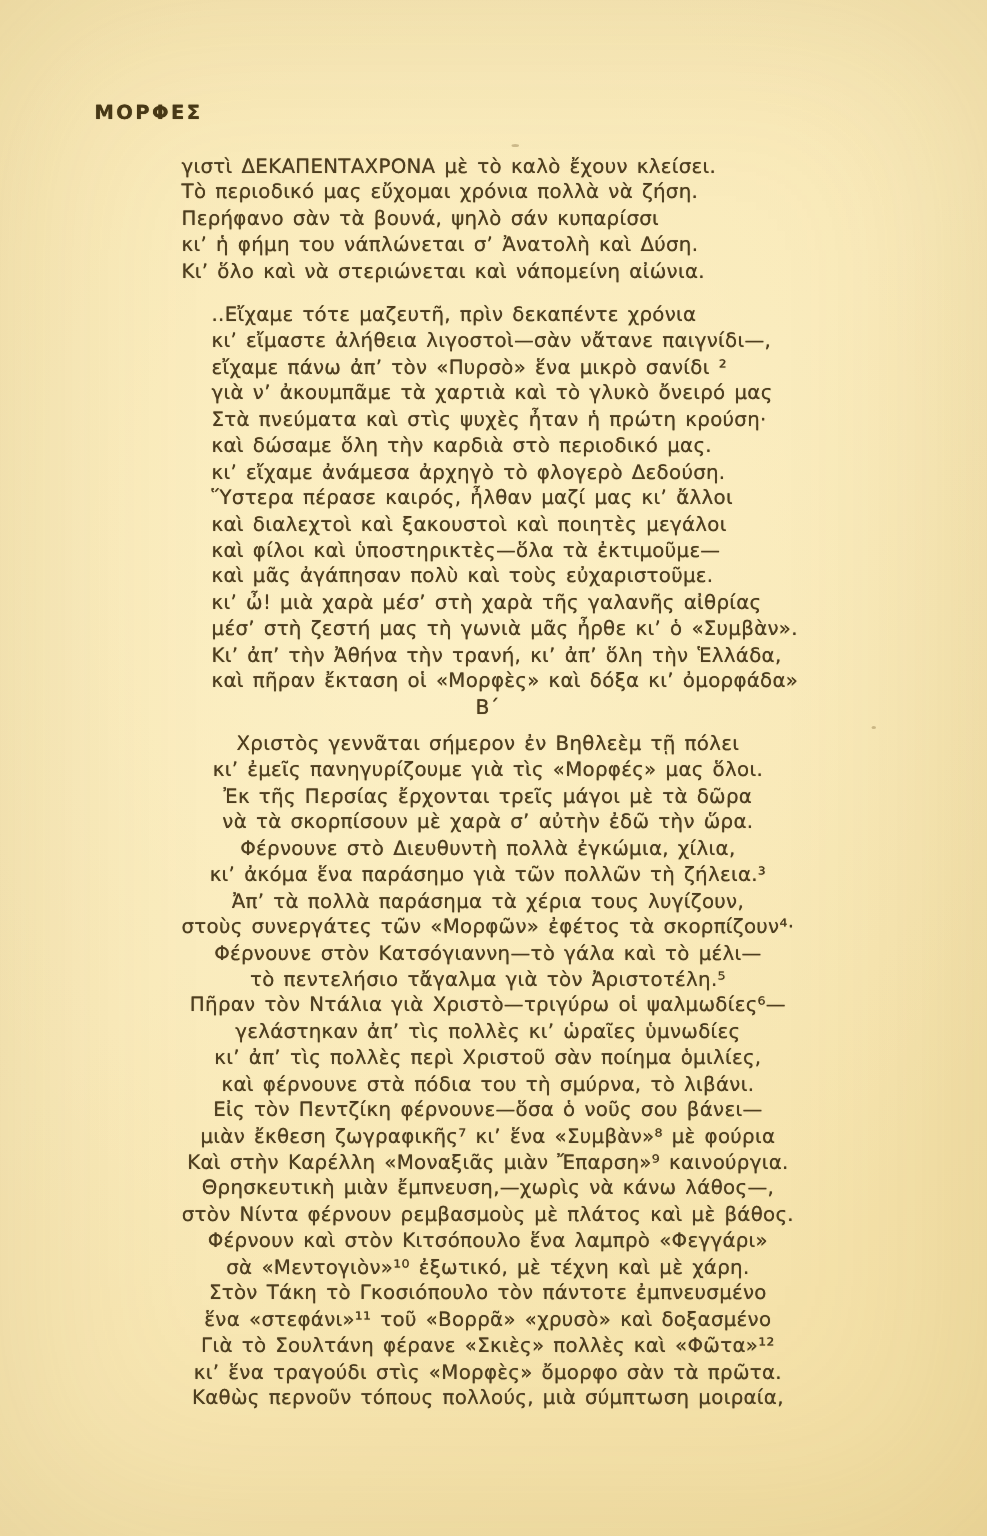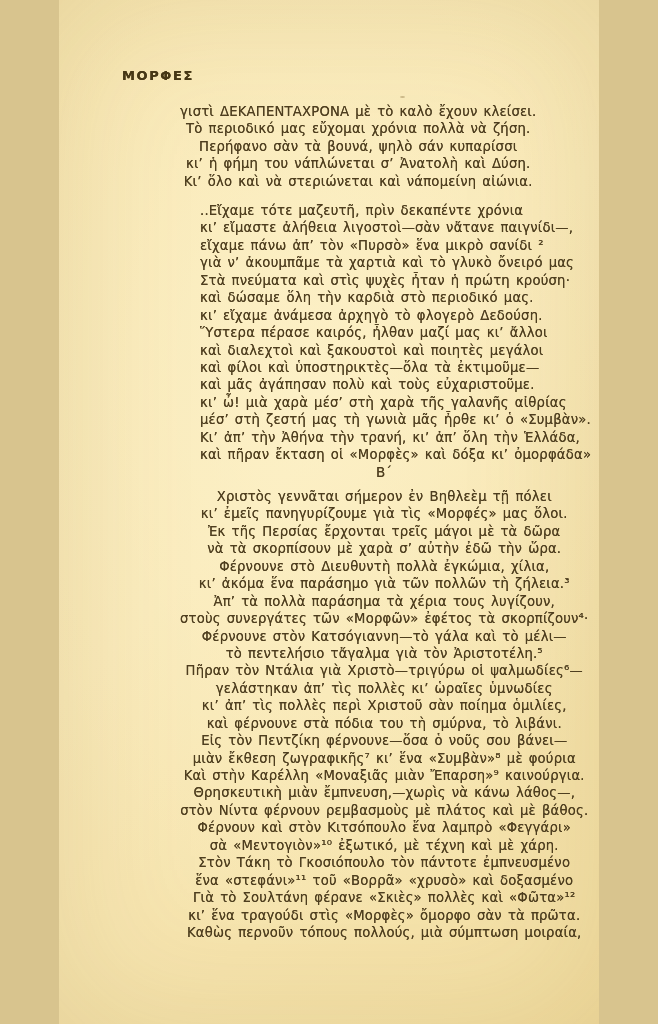--- a/index.html
+++ b/index.html
@@ -1,18 +1,18 @@
 <!DOCTYPE html>
 <html lang="el"><head>
 <meta charset="utf-8">
 <style>
   html,body { margin:0; padding:0; background:#d8c48e; }
   .page {
     position:relative;
-    width:540px; height:1024px;
+    width:658px; height:1024px;
     margin:0 auto;
     background:#f9e8b5;
     background-image:
       radial-gradient(ellipse 120% 100% at 45% 38%, rgba(255,246,210,0.55) 0%, rgba(255,246,210,0) 55%),
       linear-gradient(135deg, #f8e7b3 0%, #f9e9b8 45%, #f3dfa4 100%);
     box-shadow: inset 0 0 140px rgba(150,110,30,0.16);
     overflow:hidden;
     font-family:"DejaVu Sans","Liberation Sans",sans-serif;
     color:#4e3e1f;
   }
@@ -23,21 +23,21 @@
     text-shadow:0 0 0.5px #473816;
   }
   .stanza {
     position:absolute; left:121px;
     font-size:13.2px; line-height:17.45px;
     letter-spacing:0.2px; word-spacing:1.6px;
     white-space:nowrap;
     text-shadow:0 0 0.45px rgba(78,62,31,0.85);
   }
   .stanza .line { height:17.45px; }
-  .s1 { top:103px;text-align:center; }
+  .s1 { top:103px; }
   .s2 { top:202px;margin-left:20px; }
   .section-label {
     position:absolute; top:464px; left:121px; width:408px;
     text-align:center; font-size:13.5px;
     text-shadow:0 0 0.45px rgba(78,62,31,0.85);
   }
   .s3 { top:488px;text-align:center; }
   .speck { position:absolute; background:rgba(120,95,45,0.35); border-radius:50%; }
   .speck.a { left:341px; top:96px; width:5px; height:2px; }
   .speck.b { left:581px; top:484px; width:3px; height:2px; }

